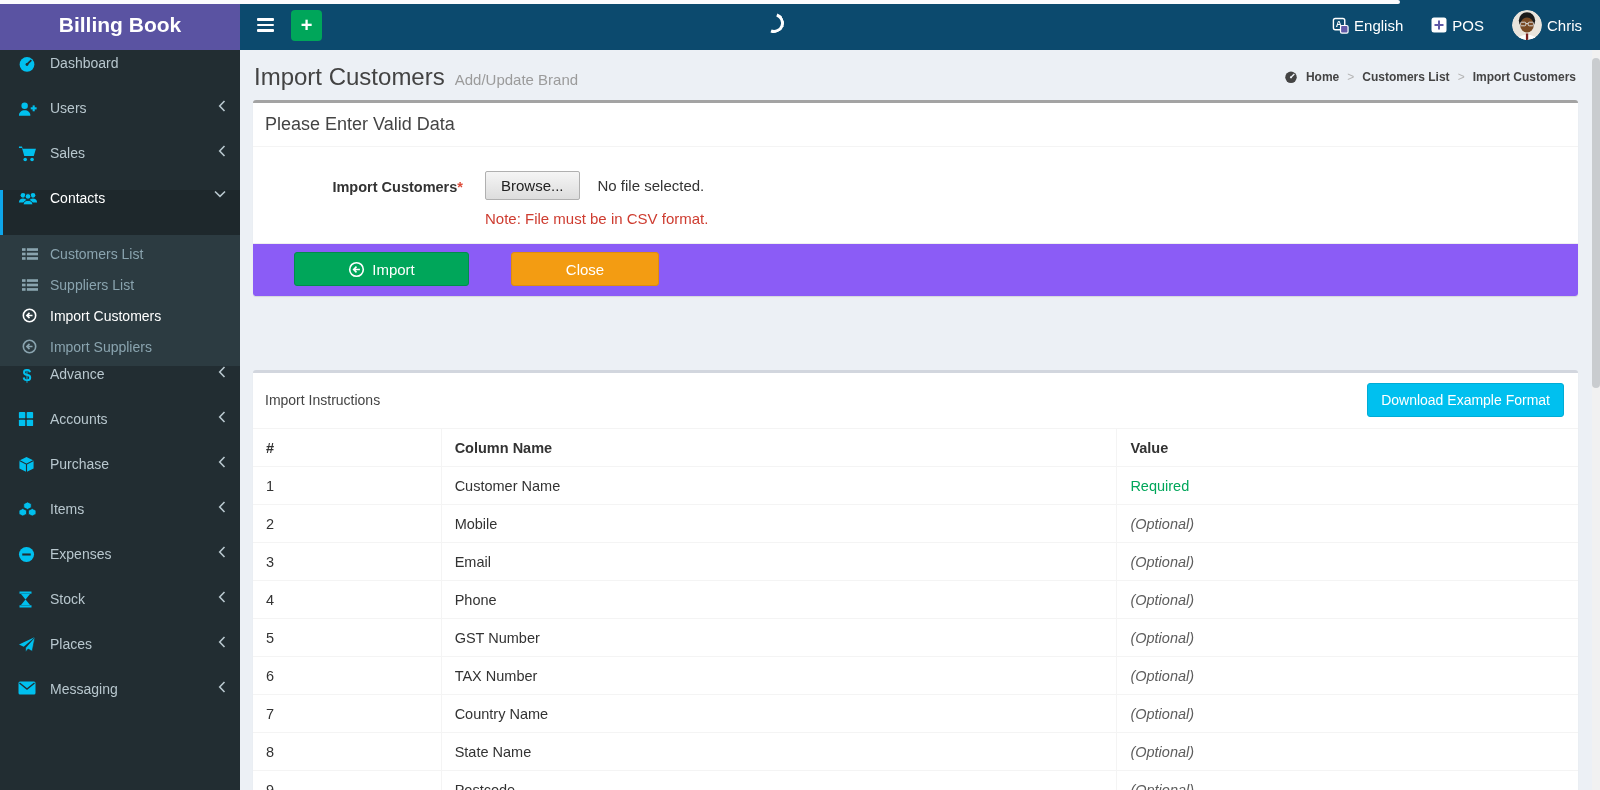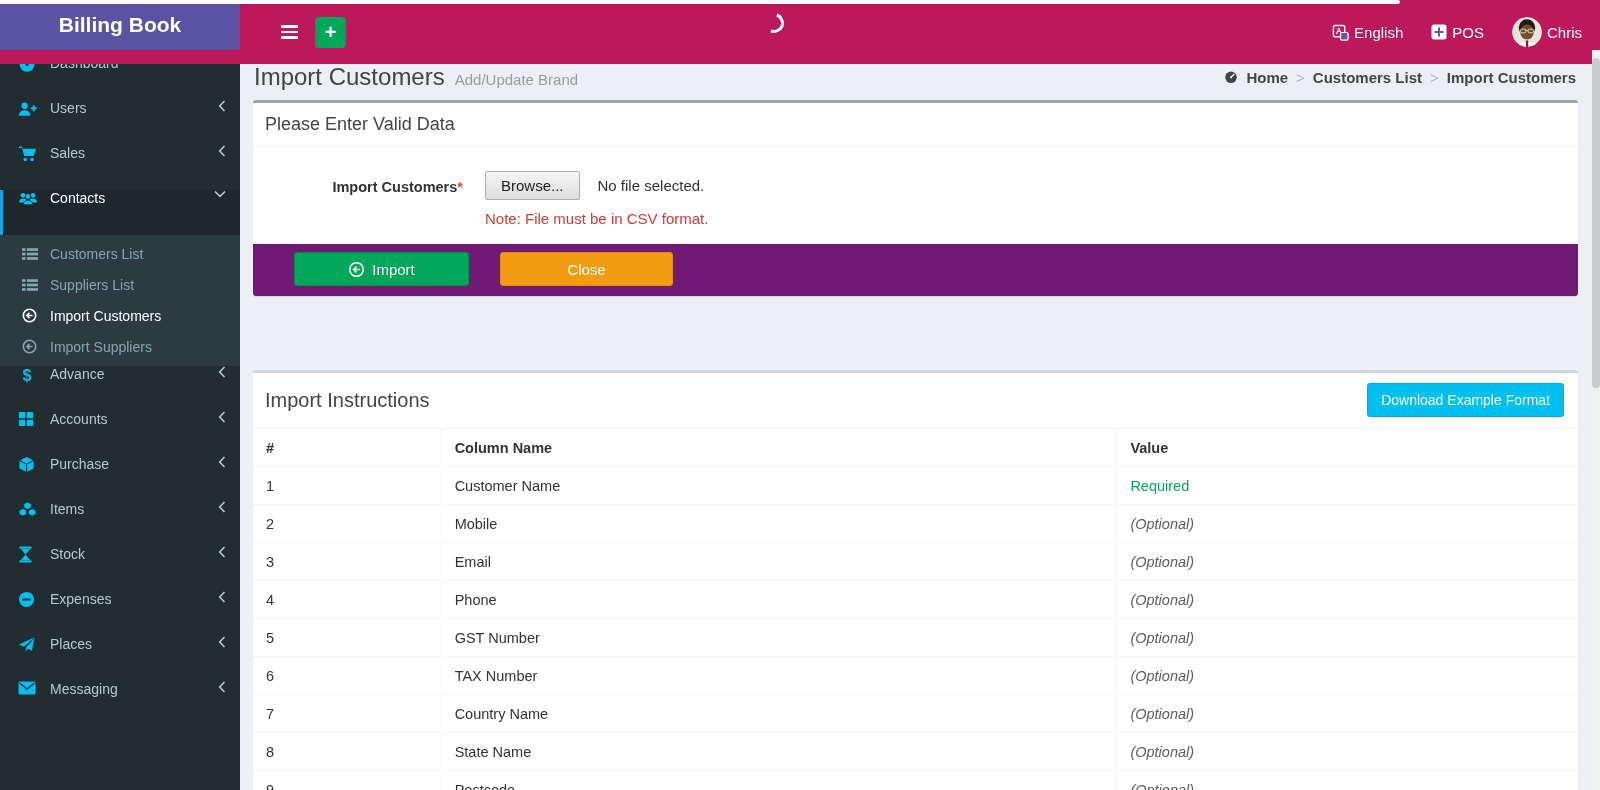--- a/index.html
+++ b/index.html
@@ -1,19 +1,19 @@
 <!DOCTYPE html>
 <html><head>
 <meta charset="utf-8">
 <style>
   * { margin:0; padding:0; box-sizing:border-box; }
   html,body { width:1600px; height:790px; overflow:hidden; font-family:"Liberation Sans",sans-serif; background:#ecf0f5; }
 
   
-  .topbar { position:absolute; top:0; left:0; width:1600px; height:64px; background:#be185d; display:flex; z-index:5;gap:24px; }
+  .topbar { position:absolute; top:0; left:0; width:1600px; height:50px; background:#0c4a6e; display:flex; z-index:5; }
   .logo { width:240px; height:50px; background:#5a53a2; color:#fff; font-size:21px; font-weight:bold; line-height:50px; text-align:center; flex:none; cursor:pointer; }
   .nav-left { display:flex; align-items:center; }
   .hamburger { padding:0 17px; height:50px; display:flex; flex-direction:column; justify-content:center; gap:3px; cursor:pointer; }
   .hamburger span { display:block; width:17px; height:2.5px; background:#fff; border-radius:1px; }
   .add-btn { width:31px; height:31px; background:#00a65a; border:none; border-radius:4px; color:#fff; font-size:20px; font-weight:bold; line-height:29px; text-align:center; cursor:pointer; }
   .spinner { position:absolute; left:764px; top:13px; width:20px; height:20px; border:3px solid transparent; border-bottom-color:#fff; border-right-color:#fff; border-radius:50%; transform:rotate(-25deg); }
   .nav-right { margin-left:auto; display:flex; align-items:center; gap:28px; padding-right:18px; color:#fff; font-size:15px; }
   .nav-chip { display:flex; align-items:center; gap:5px; cursor:pointer; }
   .avatar { width:30px; height:30px; border-radius:50%; overflow:hidden; flex:none; }
   .pace { position:absolute; top:0; left:0; width:1400px; height:4px; background:#fbfbfd; border-radius:0 4px 4px 0; z-index:9; }
@@ -29,44 +29,44 @@
   .submenu-item .mi { width:21px; margin-right:7px; color:#8aa4af; display:flex; flex:none; }
   .submenu-item.active { color:#fff; }
   .submenu-item.active .mi { color:#fff; }
 
   
   .content { position:absolute; left:240px; top:50px; right:8px; bottom:0; padding:0 14px 0 13px; background:#ecf0f5; overflow:hidden; }
   .content-header { display:flex; align-items:center; justify-content:space-between; padding:13px 2px 9px 1px; }
   .title-wrap { display:flex; align-items:baseline; }
   .page-title { font-size:24px; color:#434343; font-weight:normal; }
   .page-sub { font-size:15px; color:#9b9b9b; margin-left:10px; }
-  .breadcrumb { font-size:15px; color:#444; display:flex; align-items:center; gap:8px;justify-content:center; }
+  .breadcrumb { font-size:12px; color:#444; display:flex; align-items:center; gap:8px;justify-content:center; }
   .breadcrumb .crumb { cursor:pointer; font-weight:600; color:#444; }
   .crumb-sep { color:#b5b5b5; }
   .crumb-last { color:#999; font-weight:normal; }
 
   .box { background:#fff; border-radius:3px; box-shadow:0 1px 1px rgba(0,0,0,0.1); }
   .box1 { border-top:3px solid #a3a3a3; margin-bottom:74px; }
   .box-header { padding:11px 12px; font-size:18px; color:#444; border-bottom:1px solid #f4f4f4; }
   .box1-body { padding:24px 10px 16px 0; }
   .form-row { display:flex; }
   .form-label { width:210px; text-align:right; font-weight:bold; font-size:14.5px; color:#333; padding-top:8px; flex:none; }
   .asterisk { color:#dd4b39; }
   .file-col { margin-left:22px; }
   .file-row { display:flex; align-items:center; gap:18px; font-size:15px; color:#333; }
   .browse-btn { background:linear-gradient(#f5f5f5,#dddddd); border:1px solid #b0b0b0; border-radius:2px; padding:5px 15px; font-size:15px; color:#222; cursor:pointer; font-family:"Liberation Sans",sans-serif; }
   .note { color:#ce3c30; font-size:15px; margin-top:10px; }
-  .box1-footer { background:#701a75; border-top:1px solid #efefef; border-radius:0 0 3px 3px; padding:8px 10px 10px 41px; display:flex; gap:31px; }
+  .box1-footer { background:#8b5cf6; border-top:1px solid #efefef; border-radius:0 0 3px 3px; padding:8px 10px 10px 41px; display:flex; gap:42px; }
   .btn { height:34px; border-radius:3px; color:#fff; font-size:15px; display:flex; align-items:center; justify-content:center; border:1px solid transparent; cursor:pointer; font-family:"Liberation Sans",sans-serif; }
   .btn-import { width:175px; background:#00a65a; border-color:#008d4c; gap:7px; }
-  .btn-close  { width:173px; background:#f39c12; border-color:#e08e0b; }
+  .btn-close  { width:148px; background:#f39c12; border-color:#e08e0b; }
 
   .box2 { border-top:3px solid #d2d6de; }
   .box2-header { display:flex; justify-content:space-between; align-items:center; padding:10px 14px 11px 12px; }
-  .box2-title { font-size:20px; color:#444; font-weight:normal; }
+  .box2-title { font-size:14px; color:#444; font-weight:normal; }
   .btn-download { background:#00c0ef; border:1px solid #00acd6; color:#fff; font-size:14px; padding:8px 13px; border-radius:3px; cursor:pointer; font-family:"Liberation Sans",sans-serif; }
 
   table.instr { width:100%; border-collapse:collapse; font-size:14.5px; color:#333; }
   .instr th, .instr td { padding:9px 13px; text-align:left; border-bottom:1px solid #f4f4f4; border-right:1px solid #f4f4f4; height:38px; }
   .instr th { font-weight:bold; border-top:1px solid #f4f4f4; }
   .instr th:last-child, .instr td:last-child { border-right:none; }
   .val-optional { font-style:italic; color:#5d5d5d; }
   .val-required { color:#00a65a; }
 
   
@@ -305,43 +305,43 @@
     <span>Items</span>
     <span class="chev">
         <svg width="8" height="12" viewBox="0 0 8 12">
           <path d="M6.5 1 L1.7 6 L6.5 11" fill="none" stroke="currentColor" stroke-width="1.6"></path>
         </svg>
       </span>
   </div>
 
   <div class="menu-item">
     <span class="mi">
+      <svg width="17" height="17" viewBox="0 0 18 18">
+          <circle cx="9" cy="9" r="8" fill="currentColor"></circle>
+          <rect x="4.5" y="7.9" width="9" height="2.2" fill="#222d32"></rect>
+        </svg>
+    </span>
+    <span>Expenses</span>
+    <span class="chev">
+        <svg width="8" height="12" viewBox="0 0 8 12">
+          <path d="M6.5 1 L1.7 6 L6.5 11" fill="none" stroke="currentColor" stroke-width="1.6"></path>
+        </svg>
+      </span>
+  </div>
+
+  <div class="menu-item">
+    <span class="mi">
       <svg width="15" height="17" viewBox="0 0 14 17">
           <rect x="1" y="0.5" width="12" height="2.2" fill="currentColor"></rect>
           <rect x="1" y="14.3" width="12" height="2.2" fill="currentColor"></rect>
           <path d="M2.5 3 h9 L7 8.5 Z" fill="currentColor"></path>
           <path d="M2.5 14 h9 L7 8.5 Z" fill="currentColor"></path>
         </svg>
     </span>
     <span>Stock</span>
-    <span class="chev">
-        <svg width="8" height="12" viewBox="0 0 8 12">
-          <path d="M6.5 1 L1.7 6 L6.5 11" fill="none" stroke="currentColor" stroke-width="1.6"></path>
-        </svg>
-      </span>
-  </div>
-
-  <div class="menu-item">
-    <span class="mi">
-      <svg width="17" height="17" viewBox="0 0 18 18">
-          <circle cx="9" cy="9" r="8" fill="currentColor"></circle>
-          <rect x="4.5" y="7.9" width="9" height="2.2" fill="#222d32"></rect>
-        </svg>
-    </span>
-    <span>Expenses</span>
     <span class="chev">
         <svg width="8" height="12" viewBox="0 0 8 12">
           <path d="M6.5 1 L1.7 6 L6.5 11" fill="none" stroke="currentColor" stroke-width="1.6"></path>
         </svg>
       </span>
   </div>
 
   <div class="menu-item">
     <span class="mi">
       <svg width="18" height="17" viewBox="0 0 19 18">

